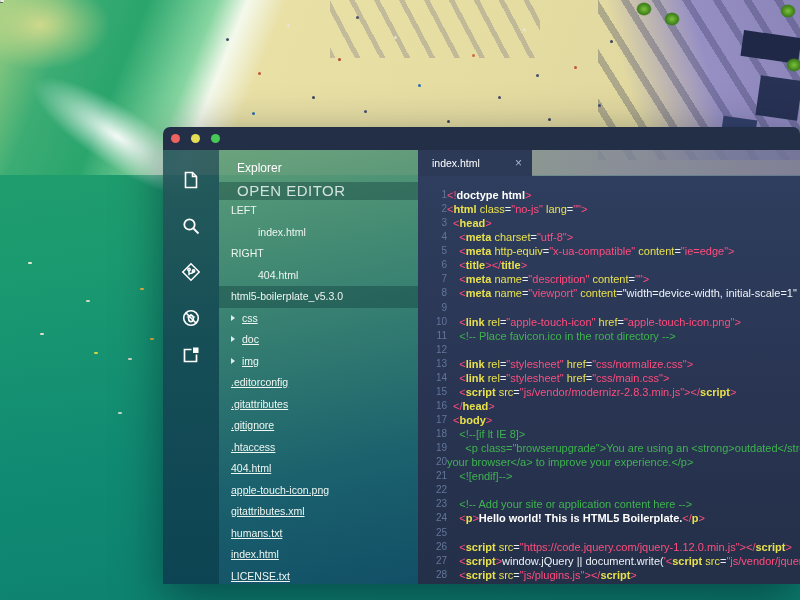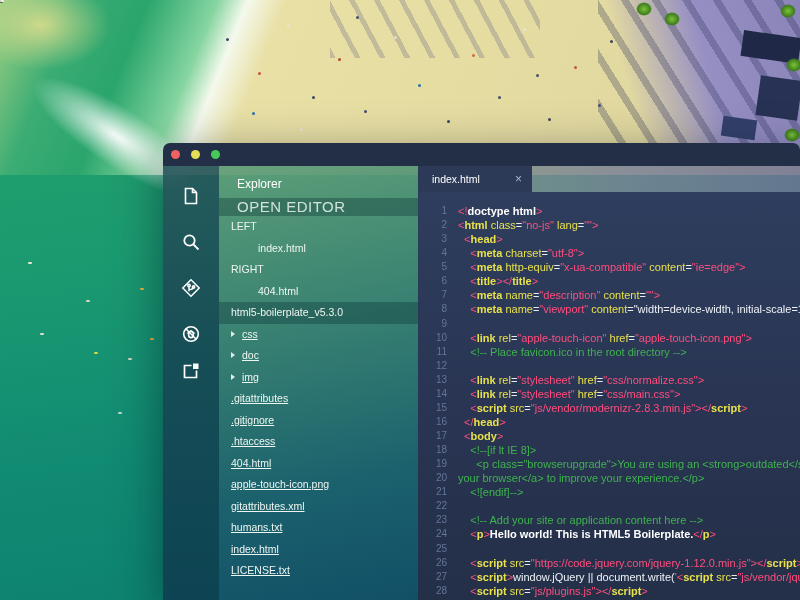--- a/index.html
+++ b/index.html
@@ -29,21 +29,21 @@
     box-shadow:226px 38px 0 #454f6e,258px 72px 0 #c4543e,287px 24px 0 #e9e4d7,312px 96px 0 #3c4560,
     338px 58px 0 #b2492f,364px 110px 0 #474f72,394px 36px 0 #e4dfd0,418px 84px 0 #2e6fae,
     447px 120px 0 #3c4560,472px 54px 0 #cf6b43,498px 96px 0 #454f6e,523px 28px 0 #e9e4d7,
     548px 118px 0 #3c4560,574px 66px 0 #c4543e,598px 104px 0 #474f72,356px 16px 0 #474f72,
     300px 128px 0 #e9e4d7,536px 74px 0 #454f6e,252px 112px 0 #2e6fae,610px 40px 0 #3c4560;}
   .surfers{position:absolute;width:4px;height:2px;border-radius:2px;background:#f2efe2;
     box-shadow:28px 262px 0 #eae6d4,86px 300px 0 #d8d4c2,140px 288px 0 #e8b43c,
     40px 333px 0 #e0dcc8,94px 352px 0 #cfd840,128px 358px 0 #d8d4c2,150px 338px 0 #e8b43c,118px 412px 0 rgba(240,238,225,.8);}
 
   
-  .window{position:absolute;left:163px;top:143px;width:637px;height:457px;border-radius:7px 7px 0 0;
+  .window{position:absolute;left:163px;top:127px;width:637px;height:457px;border-radius:7px 7px 0 0;
     box-shadow:0 14px 48px rgba(0,20,35,.5);overflow:hidden;display:flex;flex-direction:column;}
   .titlebar{height:23px;background:#232e47;flex:0 0 auto;position:relative;}
   .tl{position:absolute;top:7px;width:9px;height:9px;border-radius:50%;}
   .tl.r{left:8px;background:#ee6360;}
   .tl.y{left:28px;background:#e3de55;}
   .tl.g{left:48px;background:#47c958;}
   .main{flex:1;display:flex;min-height:0;}
 
   
   .activitybar{width:56px;flex:0 0 auto;position:relative;
@@ -68,21 +68,21 @@
   .editor{flex:1;display:flex;flex-direction:column;min-width:0;}
   .tabbar{height:26px;flex:0 0 auto;display:flex;
     background:linear-gradient(90deg,rgba(126,150,134,.85) 0%,rgba(122,129,150,.85) 55%,rgba(112,114,148,.85) 100%);}
   .tab{width:90px;background:#2c3a58;color:#fff;font-size:10.5px;display:flex;align-items:center;
     padding:0 10px 0 14px;justify-content:space-between;}
   .tab .x{color:#aab6cc;font-size:12px;line-height:1;}
   .code{flex:1;min-height:0;overflow:hidden;padding-top:12px;
     background:linear-gradient(180deg,#2f3e5e 0%,#293553 50%,#243048 100%);}
   .row{display:flex;height:14.07px;line-height:14.07px;font-size:11px;white-space:pre;}
   .ln{flex:0 0 29px;text-align:right;color:#64769a;font-size:10px;}
-  .lc{margin-left:11px;overflow:hidden;white-space:pre;}
+  .lc{overflow:hidden;white-space:pre;}
   .tok-pun{color:#ff4d7d;}
   .tok-str{color:#ff4d7d;}
   .tok-tag{color:#e8e14c;font-weight:bold;}
   .tok-att{color:#e8e14c;}
   .tok-eq{color:#e8edf5;}
   .tok-com{color:#3fb34f;}
   .tok-txt{color:#eef2f8;}
   .tok-txtb{color:#ffffff;font-weight:bold;}
 </style>
 </head>
@@ -159,20 +159,21 @@
         <div class="sb-openrow">OPEN EDITOR</div>
         <div id="sb-rows">
             <div class="sb-row">LEFT</div>
             <div class="sb-row child">index.html</div>
             <div class="sb-row">RIGHT</div>
             <div class="sb-row child">404.html</div>
             <div class="sb-row sel">html5-boilerplate_v5.3.0</div>
             <div class="sb-row leaf"><span class="tri"></span>css</div>
             <div class="sb-row leaf"><span class="tri"></span>doc</div>
             <div class="sb-row leaf"><span class="tri"></span>img</div>
+            <div class="sb-row leaf">.editorconfig</div>
             <div class="sb-row leaf">.gitattributes</div>
             <div class="sb-row leaf">.gitignore</div>
             <div class="sb-row leaf">.htaccess</div>
             <div class="sb-row leaf">404.html</div>
             <div class="sb-row leaf">apple-touch-icon.png</div>
             <div class="sb-row leaf">gitattributes.xml</div>
             <div class="sb-row leaf">humans.txt</div>
             <div class="sb-row leaf">index.html</div>
             <div class="sb-row leaf">LICENSE.txt</div>
           </div>

